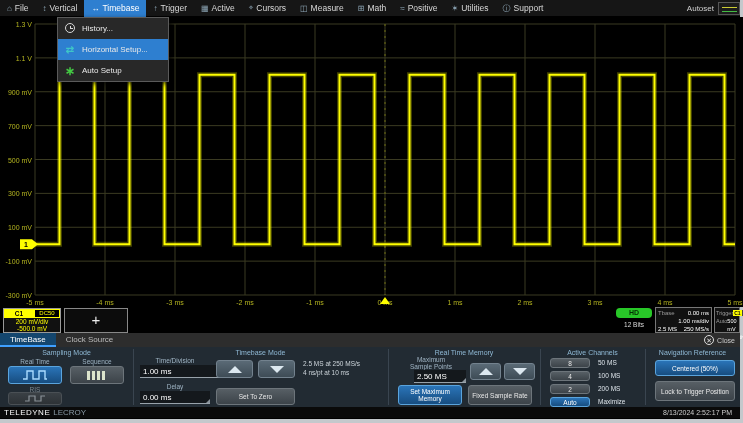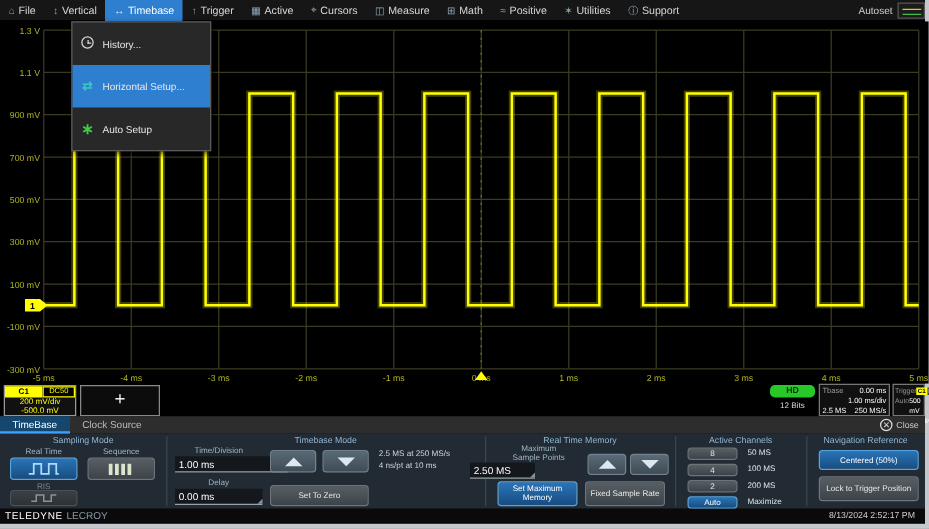--- a/index.html
+++ b/index.html
@@ -19,21 +19,21 @@
   #autoset-btn i { position:absolute; left:3px; width:15px; height:1px; display:block; }
   #autoset-btn i.l1 { top:4px; background:#cccc33; }
   #autoset-btn i.l2 { top:8px; background:#44bb44; }
 
   
   #scope { position:absolute; left:0; top:17px; }
 
   
   #dropdown { position:absolute; left:57px; top:17px; width:112px; background:#282828; border:1px solid #5a5a5a;
               box-shadow:2px 2px 5px rgba(0,0,0,.7); z-index:30; }
-  .dd-item { height:34px; display:flex; align-items:center; gap:6px; padding:0 6px; font-size:8px; color:#e8e8e8; }
+  .dd-item { height:21px; display:flex; align-items:center; gap:6px; padding:0 6px; font-size:8px; color:#e8e8e8; }
   .dd-item.hl { background:#2e7fd0; }
   .ddicon { width:12px; text-align:center; flex:0 0 12px; }
   .clock-icon { width:10px; height:10px; border:1px solid #d8d8d8; border-radius:50%; position:relative; }
   .clock-icon::after { content:""; position:absolute; left:4px; top:2px; width:1px; height:3px; background:#d8d8d8; }
   .clock-icon::before { content:""; position:absolute; left:4px; top:4px; width:3px; height:1px; background:#d8d8d8; }
   .hsetup-icon { color:#3ec6c6; font-weight:bold; font-size:10px; }
   .asetup-icon { color:#44cc44; font-weight:bold; font-size:12px; line-height:10px; }
   .doc-icon { width:8px; height:10px; background:#e0e0e0; border:1px solid #888;
               background-image:repeating-linear-gradient(#e0e0e0 0 1px, #7aa05a 1px 2px, #e0e0e0 2px 3px); }
 
@@ -312,21 +312,21 @@
     </div>
     <div class="flabel" style="left:140px;top:36px;width:70px">Delay</div>
     <div class="field" style="left:140px;top:44px;width:70px">0.00 ms</div>
     <div class="btn" style="left:216px;top:41px;width:79px;height:17px">Set To Zero</div>
 
     <div class="sechdr" style="left:388px;width:152px">Real Time Memory</div>
     <div class="flabel" style="left:396px;top:9px;width:70px">
       <div>Maximum</div>
         <div>Sample Points</div>
     </div>
-    <div class="field" style="left:376px;top:23px;width:52px">2.50 MS</div>
+    <div class="field" style="left:414px;top:23px;width:52px">2.50 MS</div>
     <div class="arrowbtn" style="left:470px;top:16px;width:31px;height:17px">
         <span class="tri-up"></span>
       </div>
     <div class="arrowbtn" style="left:504px;top:16px;width:31px;height:17px">
         <span class="tri-dn"></span>
       </div>
     <div class="btn sel" style="left:398px;top:38px;width:64px;height:20px">Set Maximum Memory</div>
     <div class="btn" style="left:468px;top:38px;width:64px;height:20px">Fixed Sample Rate</div>
 
     <div class="sechdr" style="left:540px;width:105px">Active Channels</div>

